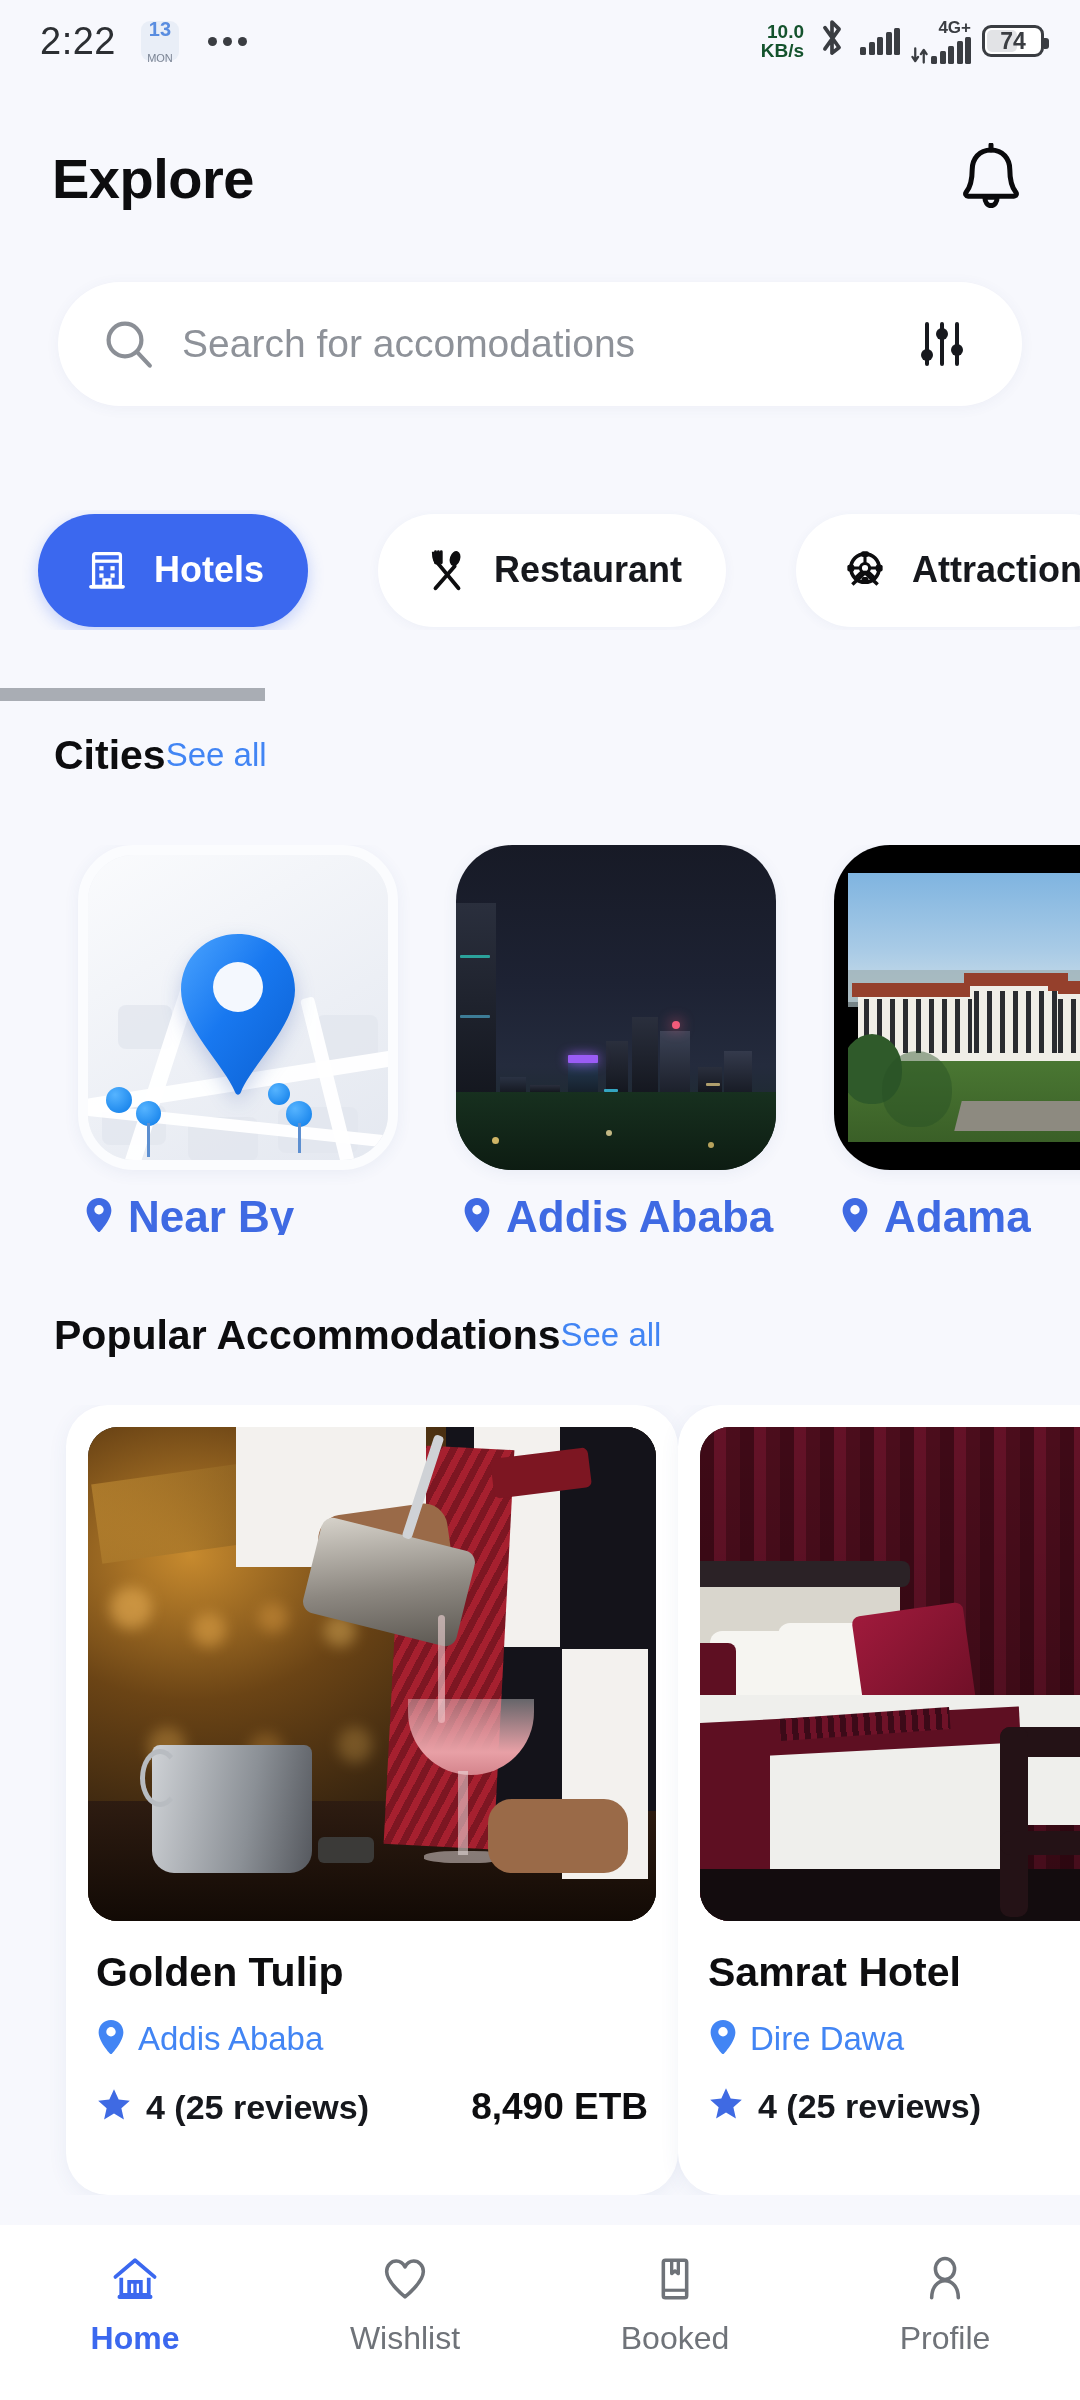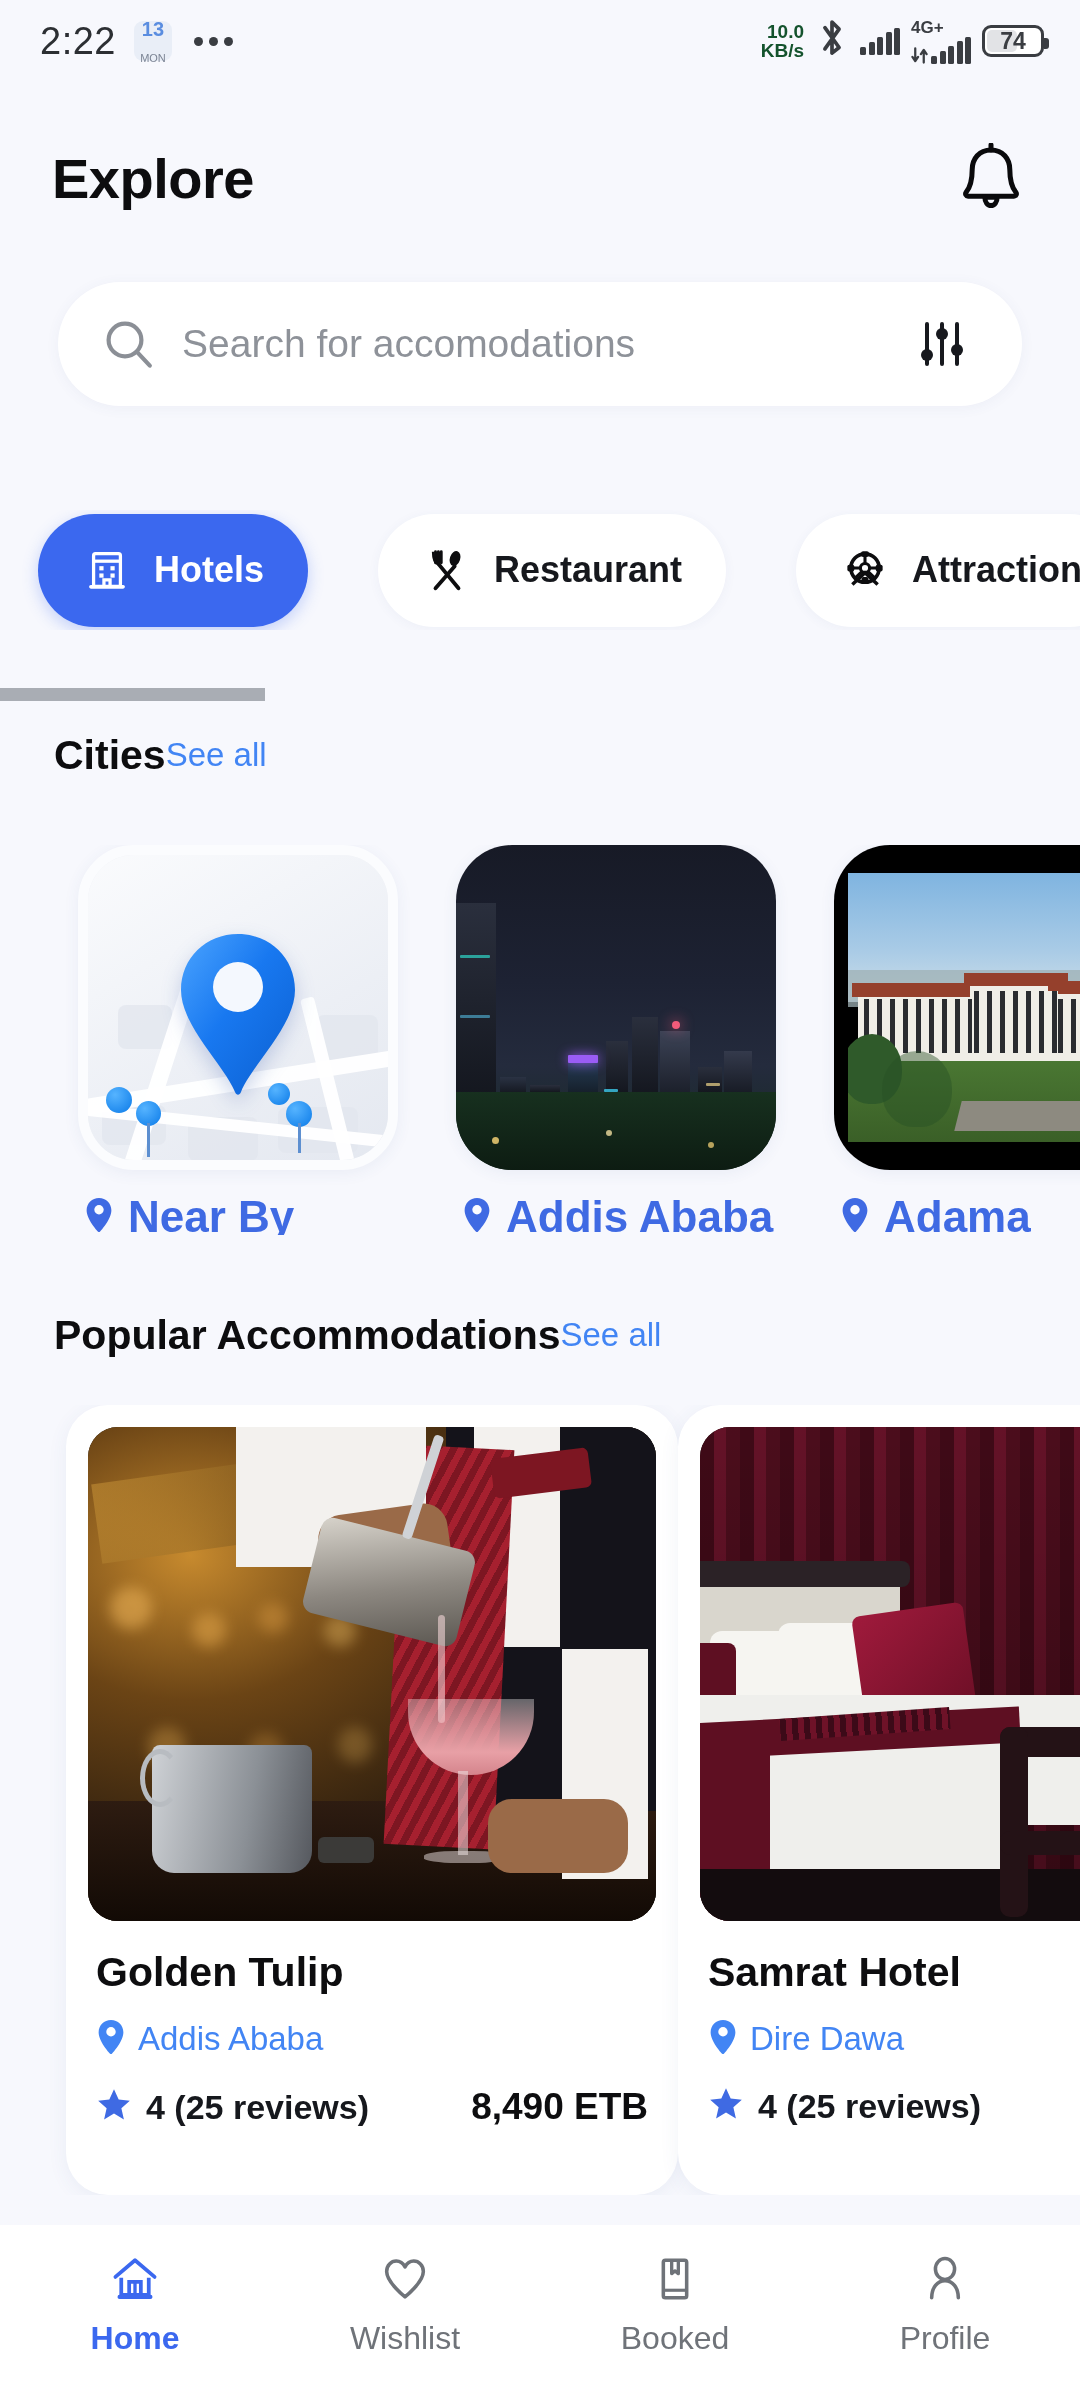--- a/index.html
+++ b/index.html
@@ -10,36 +10,36 @@
     overflow: hidden;
   }
   .screen { position: relative; width: 1080px; height: 2400px; background: #f7f8fd; }
 
   
   .statusbar {
     position: absolute; top: 0; left: 0; width: 1080px; height: 82px;
     display: flex; align-items: center; justify-content: space-between;
     padding: 0 36px 0 40px; background: #f7f8fd;
   }
-  .sb-left { display: flex; align-items: center; gap: 18px; }
+  .sb-left { display: flex; align-items: center; gap: 25px; }
   .sb-clock { font-size: 38px; color: #2c2f33; letter-spacing: .5px; }
   .sb-cal {
     width: 38px; height: 40px; border-radius: 9px; background: #e9eef7;
     display: flex; flex-direction: column; align-items: center; justify-content: center; line-height: 1;
   }
   .sb-cal-day { font-size: 20px; color: #5a8de0; font-weight: bold; }
   .sb-cal-mon { font-size: 11px; color: #7b8494; margin-top: 14px; }
   .sb-dots { display: flex; gap: 6px; align-items: center; margin-left: 4px; }
   .sb-dots i { width: 9px; height: 9px; border-radius: 50%; background: #3a3d42; display: block; }
   .sb-right { display: flex; align-items: center; gap: 11px; }
   .sb-speed { font-size: 19px; font-weight: bold; color: #14532d; line-height: 1.02; text-align: right; }
   .bars { display: flex; align-items: flex-end; gap: 2.5px; height: 27px; }
   .bars i { width: 6px; background: #3a3d42; border-radius: 1.5px; display: block; }
   .b1 { height: 8px; } .b2 { height: 13px; } .b3 { height: 18px; } .b4 { height: 23px; } .b5 { height: 27px; }
-  .sb-net { display: flex; flex-direction: column; align-items: flex-start; line-height: 1; }
+  .sb-net { display: flex; flex-direction: column; align-items: flex-end; line-height: 1; }
   .sb-net-label { font-size: 17px; font-weight: bold; color: #3a3d42; margin-bottom: 1px; }
   .sb-net-row { display: flex; align-items: flex-end; gap: 3px; }
   .sb-batt {
     width: 62px; height: 32px; border: 3.5px solid #3a3d42; border-radius: 9px;
     display: flex; align-items: center; justify-content: center; position: relative; background: #fff;
   }
   .sb-batt::after {
     content: ""; position: absolute; right: -8px; top: 10px; width: 5px; height: 11px;
     background: #3a3d42; border-radius: 0 3px 3px 0;
   }

